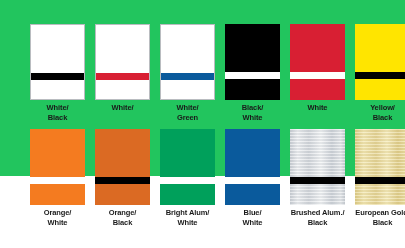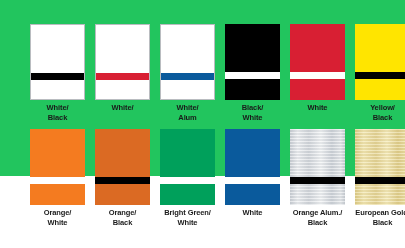--- a/index.html
+++ b/index.html
@@ -154,21 +154,21 @@
         </div>
       </div>
 
       <div class="swatch-cell" style="width: 55px;">
         <div class="chip bordered" style="border-color: rgb(185, 188, 192); width: 55px; height: 76px;">
           <div class="chip-base" style="background: rgb(255, 255, 255);"></div>
           <div class="chip-stripe" style="background: rgb(10, 90, 156); height: 7px; top: 48px;"></div>
         </div>
         <div class="chip-caption">
           <span class="caption-line">White/</span>
-          <span class="caption-line">Alum</span>
+          <span class="caption-line">Green</span>
         </div>
       </div>
 
       <div class="swatch-cell" style="width: 55px;">
         <div class="chip" style="width: 55px; height: 76px;">
           <div class="chip-base" style="background: rgb(0, 0, 0);"></div>
           <div class="chip-stripe" style="background: rgb(255, 255, 255); height: 7px; top: 48px;"></div>
         </div>
         <div class="chip-caption">
           <span class="caption-line">Black/</span>
@@ -222,42 +222,43 @@
           <span class="caption-line">Black</span>
         </div>
       </div>
 
       <div class="swatch-cell" style="width: 55px;">
         <div class="chip" style="width: 55px; height: 76px;">
           <div class="chip-base" style="background: rgb(0, 160, 91);"></div>
           <div class="chip-stripe" style="background: rgb(255, 255, 255); height: 7px; top: 48px;"></div>
         </div>
         <div class="chip-caption">
-          <span class="caption-line">Bright Green/</span>
+          <span class="caption-line">Bright Alum/</span>
           <span class="caption-line">White</span>
         </div>
       </div>
 
       <div class="swatch-cell" style="width: 55px;">
         <div class="chip" style="width: 55px; height: 76px;">
           <div class="chip-base" style="background: rgb(10, 90, 156);"></div>
           <div class="chip-stripe" style="background: rgb(255, 255, 255); height: 7px; top: 48px;"></div>
         </div>
         <div class="chip-caption">
+          <span class="caption-line">Blue/</span>
           <span class="caption-line">White</span>
         </div>
       </div>
 
       <div class="swatch-cell" style="width: 55px;">
         <div class="chip" style="width: 55px; height: 76px;">
           <div class="chip-base tex-alum"></div>
           <div class="chip-stripe" style="background: rgb(0, 0, 0); height: 7px; top: 48px;"></div>
         </div>
         <div class="chip-caption">
-          <span class="caption-line">Orange Alum./</span>
+          <span class="caption-line">Brushed Alum./</span>
           <span class="caption-line">Black</span>
         </div>
       </div>
 
       <div class="swatch-cell" style="width: 55px;">
         <div class="chip" style="width: 55px; height: 76px;">
           <div class="chip-base tex-gold"></div>
           <div class="chip-stripe" style="background: rgb(0, 0, 0); height: 7px; top: 48px;"></div>
         </div>
         <div class="chip-caption">

